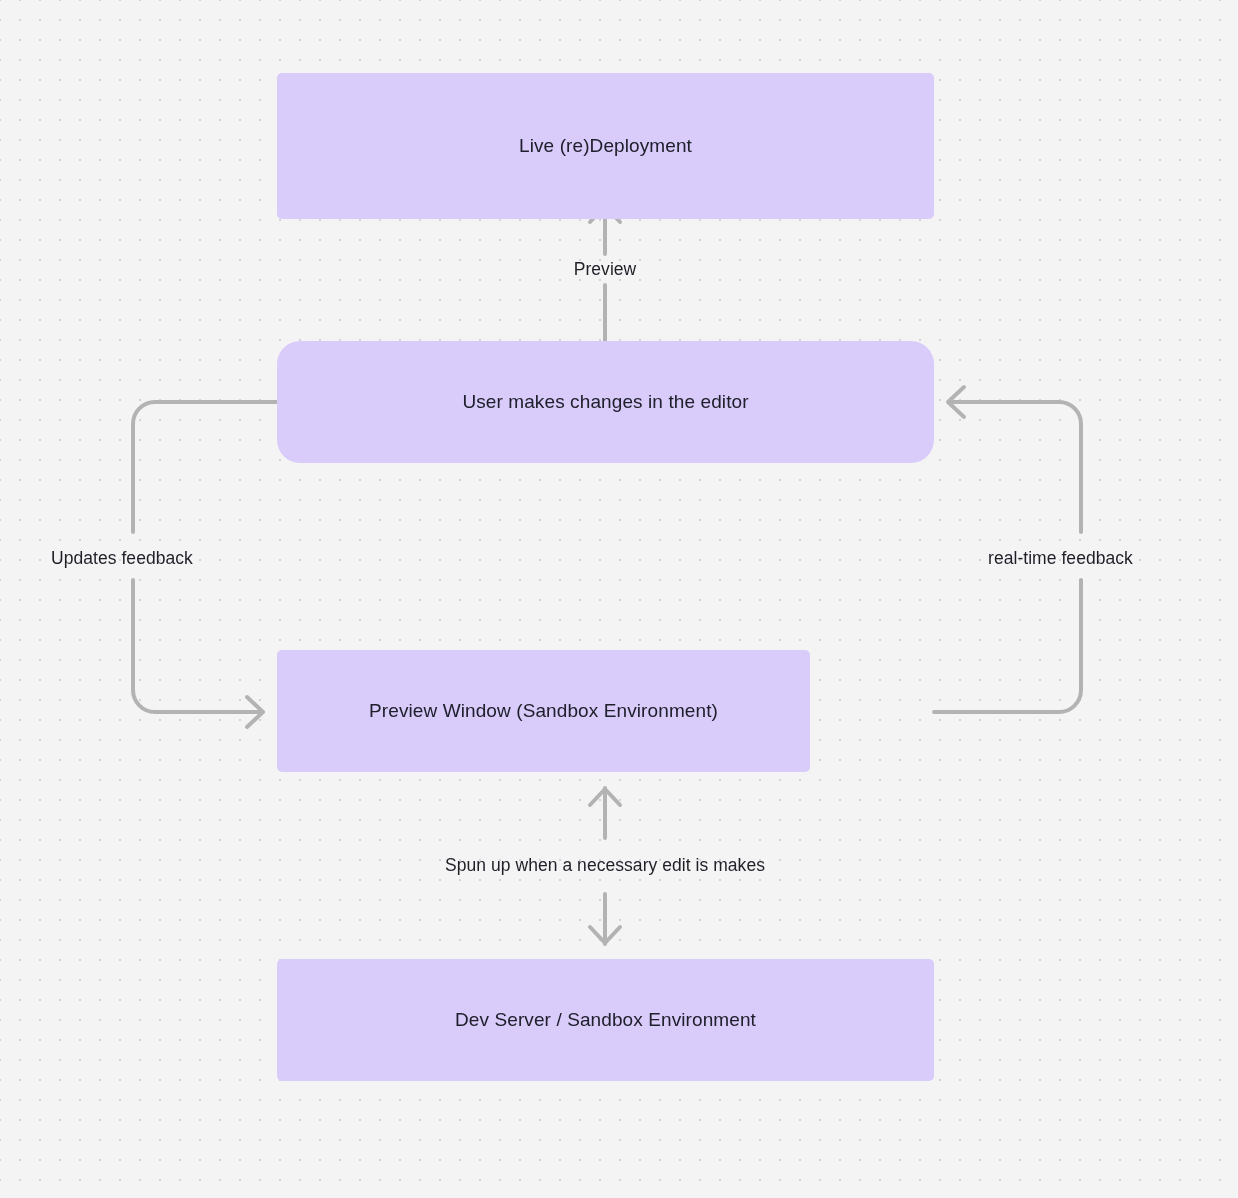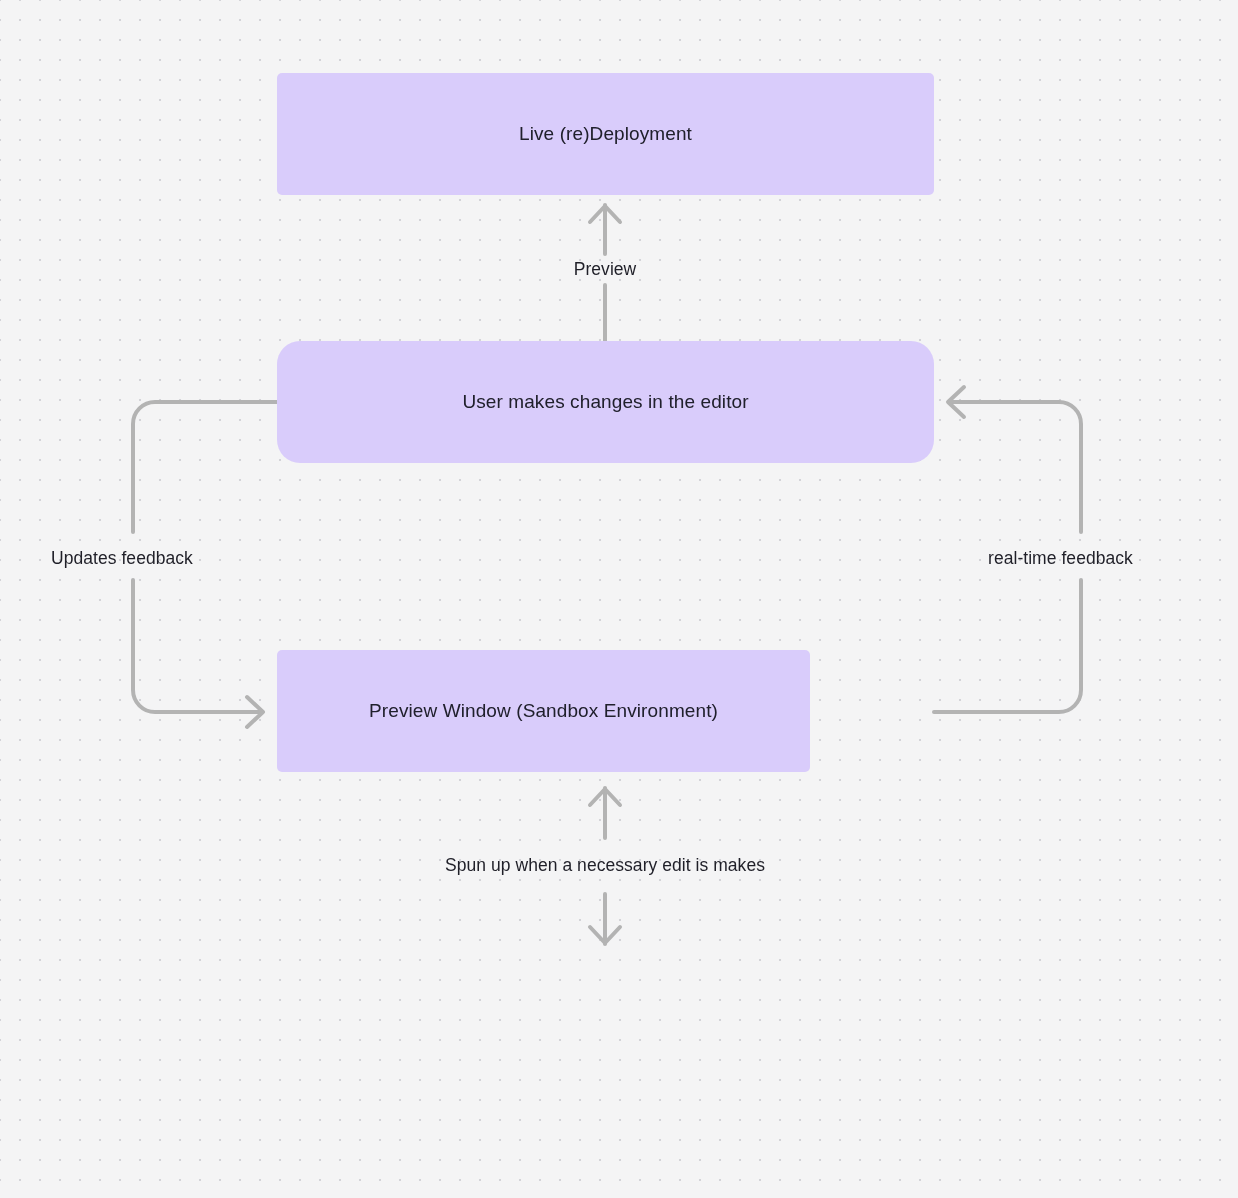--- a/index.html
+++ b/index.html
@@ -83,32 +83,35 @@
       <g>
         <path d="M 605 838 L 605 788"></path>
         <path d="M 590 805 L 605 789 L 620 805"></path>
         <path d="M 605 894 L 605 944"></path>
         <path d="M 590 927 L 605 943 L 620 927"></path>
       </g>
 
     </g>
   </svg>
 
-  <div class="node" style="left:277px; top:73px; width:657px; height:122px;">
+  <div class="node" style="left:277px; top:73px; width:657px; height:146px;">
     <span>Live (re)Deployment</span>
   </div>
 
   <div class="node" style="left:277px; top:341px; width:657px; height:122px;border-radius:23px;">
     <span>User makes changes in the editor</span>
   </div>
 
   <div class="node" style="left:277px; top:650px; width:533px; height:122px;">
     <span>Preview Window (Sandbox Environment)</span>
   </div>
 
+  <div class="node" style="left:277px; top:959px; width:657px; height:122px;">
+    <span>Dev Server / Sandbox Environment</span>
+  </div>
 
   <div class="edge-label centered" style="left:605px; top:270px;">Preview</div>
 
   <div class="edge-label" style="left:51px; top:550px;">Updates feedback</div>
 
   <div class="edge-label" style="left:988px; top:550px;">real-time feedback</div>
 
   <div class="edge-label centered" style="left:605px; top:866px;">Spun up when a necessary edit is makes</div>
 
 </div>

